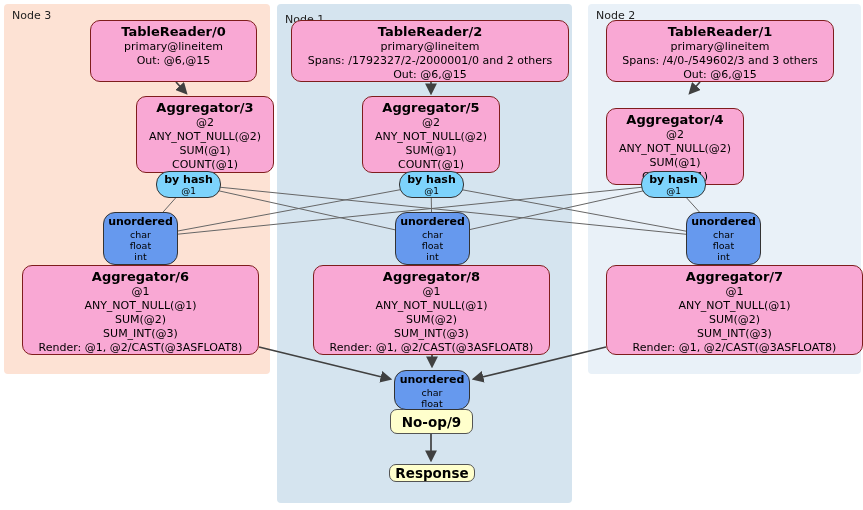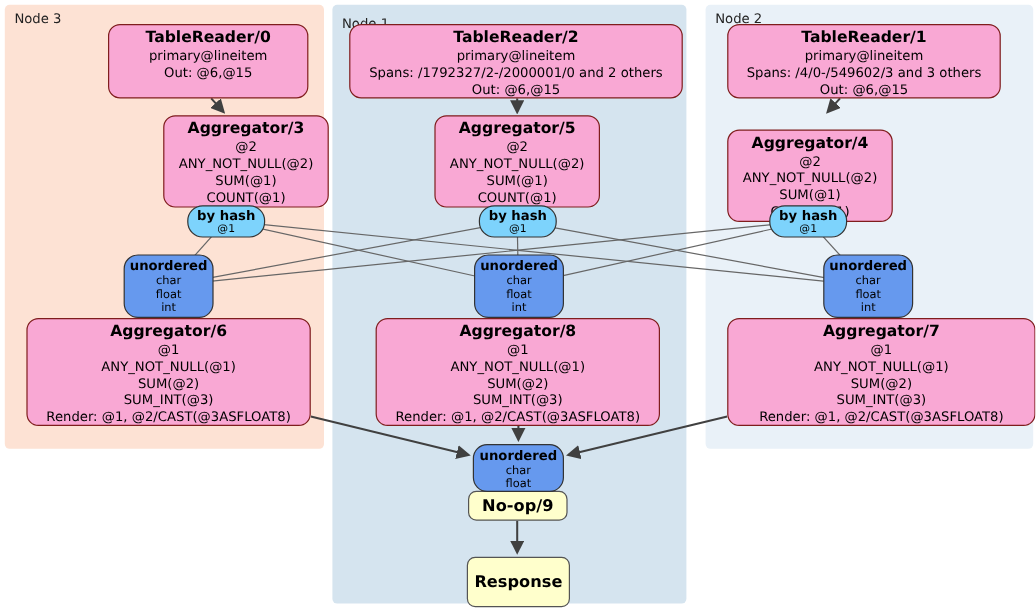--- a/index.html
+++ b/index.html
@@ -207,17 +207,17 @@
   <div class="box sync" style="left:394px;top:370px;width:76px;height:40px">
     <div class="box-title">unordered</div>
     <div>
         <div class="box-line">char</div>
         <div class="box-line">float</div>
       </div>
   </div>
   <div class="box terminal" style="left:390px;top:409px;width:83px;height:25px">
     <div class="box-title">No-op/9</div>
   </div>
-  <div class="box terminal" style="left:389px;top:464px;width:86px;height:42px">
+  <div class="box terminal" style="left:389px;top:464px;width:86px;height:18px">
     <div class="box-title">Response</div>
   </div>
 
 </div>
 
 </body></html>

